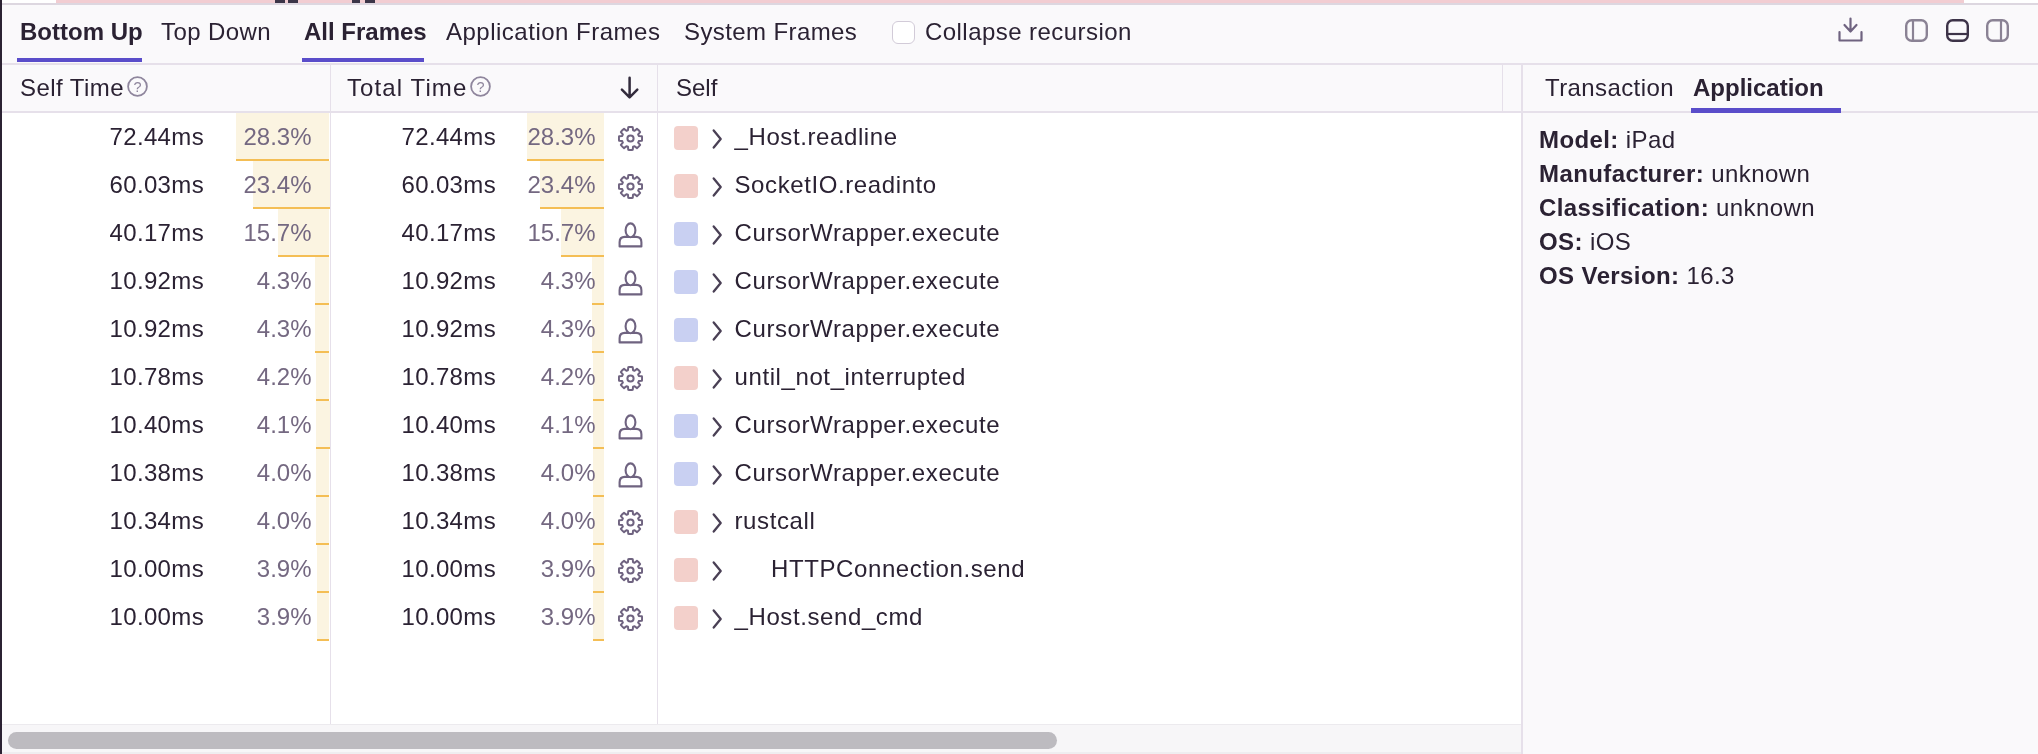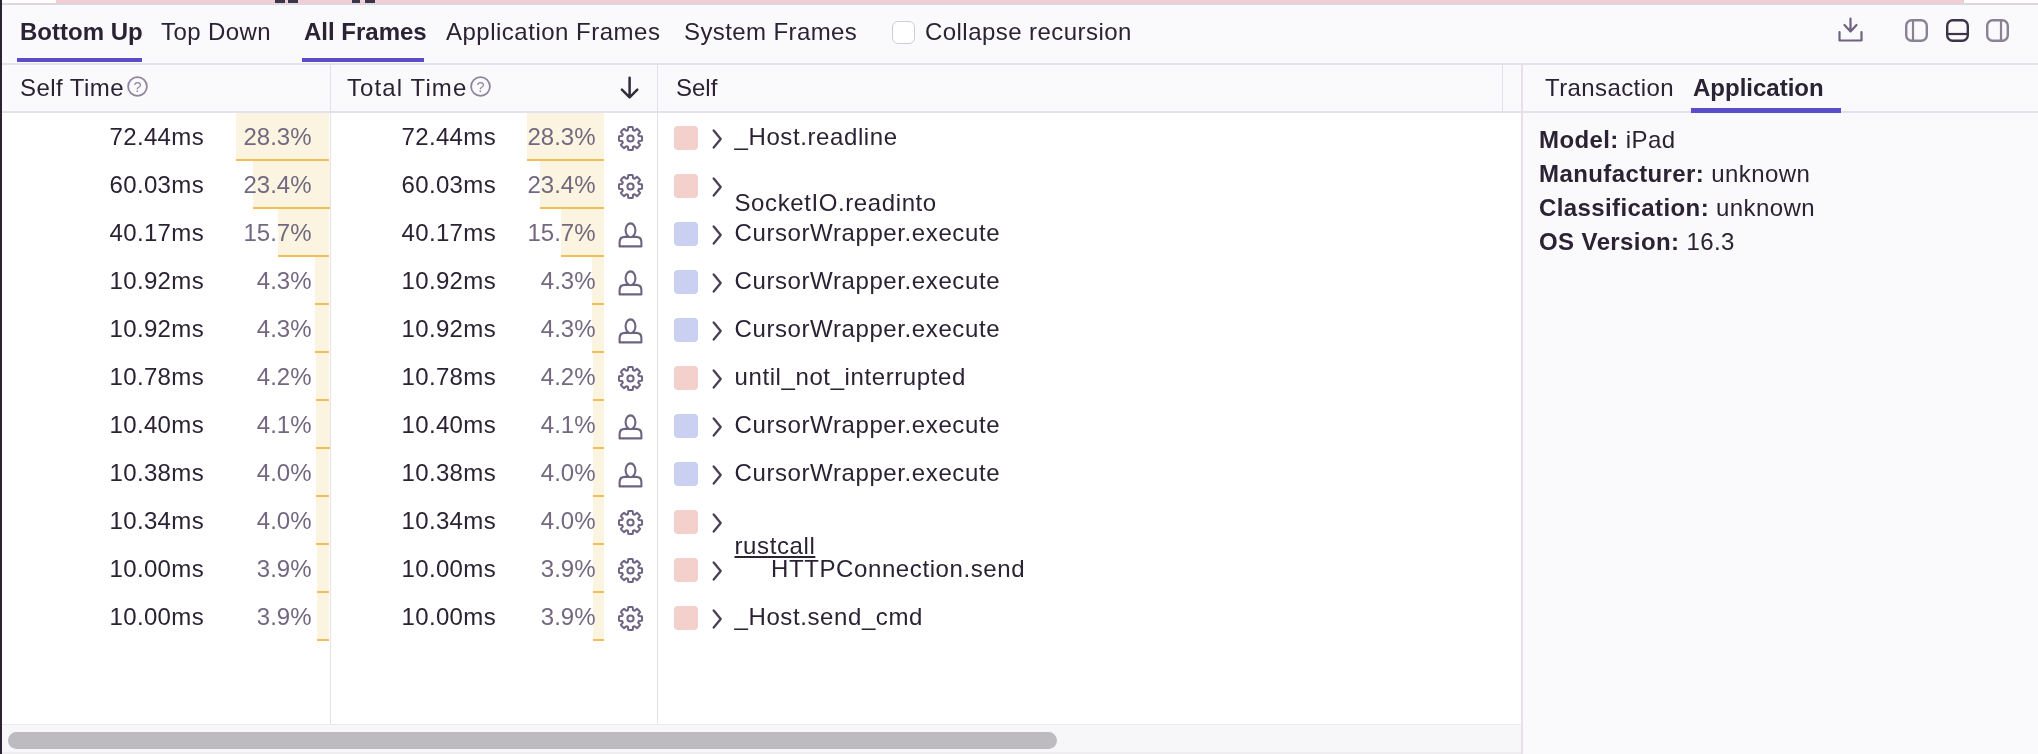--- a/index.html
+++ b/index.html
@@ -89,21 +89,21 @@
 <div class="t r" style="left:346px;top:173px;width:150px;letter-spacing:0.35px;">60.03ms</div>
 <div class="t r gray" style="left:475.5px;top:173px;width:120px;">23.4%</div>
 <svg class="abs" style="left:617.5px;top:173.5px" width="25" height="25" viewBox="-12.5 -12.5 25 25">
     <path d="M-2.54 -8.32 L-2.21 -11.39 A11.60 11.60 0 0 1 2.21 -11.39 L2.54 -8.32 A8.70 8.70 0 0 1 4.08 -7.68 L6.49 -9.62 A11.60 11.60 0 0 1 9.62 -6.49 L7.68 -4.08 A8.70 8.70 0 0 1 8.32 -2.54 L11.39 -2.21 A11.60 11.60 0 0 1 11.39 2.21 L8.32 2.54 A8.70 8.70 0 0 1 7.68 4.08 L9.62 6.49 A11.60 11.60 0 0 1 6.49 9.62 L4.08 7.68 A8.70 8.70 0 0 1 2.54 8.32 L2.21 11.39 A11.60 11.60 0 0 1 -2.21 11.39 L-2.54 8.32 A8.70 8.70 0 0 1 -4.08 7.68 L-6.49 9.62 A11.60 11.60 0 0 1 -9.62 6.49 L-7.68 4.08 A8.70 8.70 0 0 1 -8.32 2.54 L-11.39 2.21 A11.60 11.60 0 0 1 -11.39 -2.21 L-8.32 -2.54 A8.70 8.70 0 0 1 -7.68 -4.08 L-9.62 -6.49 A11.60 11.60 0 0 1 -6.49 -9.62 L-4.08 -7.68 A8.70 8.70 0 0 1 -2.54 -8.32 Z" fill="none" stroke="#6F6380" stroke-width="2.0" stroke-linejoin="round"></path>
     <circle r="3.1" fill="none" stroke="#6F6380" stroke-width="2.0"></circle>
   </svg>
 <div class="abs" style="left:673.5px;top:174px;width:24px;height:24px;border-radius:4px;background:#F3D0CB;"></div>
 <svg class="abs" style="left:708.5px;top:175.5px" width="16" height="22" viewBox="0 0 16 22">
     <path d="M4.7 2.5 L11.7 11 L4.7 19.5" fill="none" stroke="#4A4055" stroke-width="2.3" stroke-linecap="round" stroke-linejoin="round"></path>
   </svg>
-<div class="t" style="left:734.5px;top:191px;letter-spacing:0.6px;">SocketIO.readinto</div>
+<div class="t" style="left:734.5px;top:173px;letter-spacing:0.6px;">SocketIO.readinto</div>
 <div class="abs" style="left:277.8px;top:209px;width:51.7px;height:48px;background:#FBF4E1;border-bottom:2px solid #F4BE55;"></div>
 <div class="abs" style="left:561.1px;top:209px;width:42.9px;height:48px;background:#FBF4E1;border-bottom:2px solid #F4BE55;"></div>
 <div class="t r" style="left:54px;top:221px;width:150px;letter-spacing:0.35px;">40.17ms</div>
 <div class="t r gray" style="left:191.5px;top:221px;width:120px;">15.7%</div>
 <div class="t r" style="left:346px;top:221px;width:150px;letter-spacing:0.35px;">40.17ms</div>
 <div class="t r gray" style="left:475.5px;top:221px;width:120px;">15.7%</div>
 <svg class="abs" style="left:617.5px;top:221.2px" width="25" height="27" viewBox="0 0 25 27">
     <path d="M1.6 25.4 V21.2 Q1.6 15.9 6.9 15.9 H18.1 Q23.4 15.9 23.4 21.2 V25.4 Z" fill="none" stroke="#6F6380" stroke-width="2.1" stroke-linejoin="round"></path>
     <ellipse cx="12.5" cy="9.3" rx="4.9" ry="6.9" fill="#FFF" stroke="#6F6380" stroke-width="2.1"></ellipse>
   </svg>
@@ -194,21 +194,21 @@
 <div class="t r" style="left:346px;top:509px;width:150px;letter-spacing:0.35px;">10.34ms</div>
 <div class="t r gray" style="left:475.5px;top:509px;width:120px;">4.0%</div>
 <svg class="abs" style="left:617.5px;top:509.5px" width="25" height="25" viewBox="-12.5 -12.5 25 25">
     <path d="M-2.54 -8.32 L-2.21 -11.39 A11.60 11.60 0 0 1 2.21 -11.39 L2.54 -8.32 A8.70 8.70 0 0 1 4.08 -7.68 L6.49 -9.62 A11.60 11.60 0 0 1 9.62 -6.49 L7.68 -4.08 A8.70 8.70 0 0 1 8.32 -2.54 L11.39 -2.21 A11.60 11.60 0 0 1 11.39 2.21 L8.32 2.54 A8.70 8.70 0 0 1 7.68 4.08 L9.62 6.49 A11.60 11.60 0 0 1 6.49 9.62 L4.08 7.68 A8.70 8.70 0 0 1 2.54 8.32 L2.21 11.39 A11.60 11.60 0 0 1 -2.21 11.39 L-2.54 8.32 A8.70 8.70 0 0 1 -4.08 7.68 L-6.49 9.62 A11.60 11.60 0 0 1 -9.62 6.49 L-7.68 4.08 A8.70 8.70 0 0 1 -8.32 2.54 L-11.39 2.21 A11.60 11.60 0 0 1 -11.39 -2.21 L-8.32 -2.54 A8.70 8.70 0 0 1 -7.68 -4.08 L-9.62 -6.49 A11.60 11.60 0 0 1 -6.49 -9.62 L-4.08 -7.68 A8.70 8.70 0 0 1 -2.54 -8.32 Z" fill="none" stroke="#6F6380" stroke-width="2.0" stroke-linejoin="round"></path>
     <circle r="3.1" fill="none" stroke="#6F6380" stroke-width="2.0"></circle>
   </svg>
 <div class="abs" style="left:673.5px;top:510px;width:24px;height:24px;border-radius:4px;background:#F3D0CB;"></div>
 <svg class="abs" style="left:708.5px;top:511.5px" width="16" height="22" viewBox="0 0 16 22">
     <path d="M4.7 2.5 L11.7 11 L4.7 19.5" fill="none" stroke="#4A4055" stroke-width="2.3" stroke-linecap="round" stroke-linejoin="round"></path>
   </svg>
-<div class="t" style="left:734.5px;top:534px;letter-spacing:0.6px;text-decoration:underline;">rustcall</div>
+<div class="t" style="left:734.5px;top:509px;letter-spacing:0.6px;">rustcall</div>
 <div class="abs" style="left:316.7px;top:545px;width:12.8px;height:48px;background:#FBF4E1;border-bottom:2px solid #F4BE55;"></div>
 <div class="abs" style="left:593.4px;top:545px;width:10.6px;height:48px;background:#FBF4E1;border-bottom:2px solid #F4BE55;"></div>
 <div class="t r" style="left:54px;top:557px;width:150px;letter-spacing:0.35px;">10.00ms</div>
 <div class="t r gray" style="left:191.5px;top:557px;width:120px;">3.9%</div>
 <div class="t r" style="left:346px;top:557px;width:150px;letter-spacing:0.35px;">10.00ms</div>
 <div class="t r gray" style="left:475.5px;top:557px;width:120px;">3.9%</div>
 <svg class="abs" style="left:617.5px;top:557.5px" width="25" height="25" viewBox="-12.5 -12.5 25 25">
     <path d="M-2.54 -8.32 L-2.21 -11.39 A11.60 11.60 0 0 1 2.21 -11.39 L2.54 -8.32 A8.70 8.70 0 0 1 4.08 -7.68 L6.49 -9.62 A11.60 11.60 0 0 1 9.62 -6.49 L7.68 -4.08 A8.70 8.70 0 0 1 8.32 -2.54 L11.39 -2.21 A11.60 11.60 0 0 1 11.39 2.21 L8.32 2.54 A8.70 8.70 0 0 1 7.68 4.08 L9.62 6.49 A11.60 11.60 0 0 1 6.49 9.62 L4.08 7.68 A8.70 8.70 0 0 1 2.54 8.32 L2.21 11.39 A11.60 11.60 0 0 1 -2.21 11.39 L-2.54 8.32 A8.70 8.70 0 0 1 -4.08 7.68 L-6.49 9.62 A11.60 11.60 0 0 1 -9.62 6.49 L-7.68 4.08 A8.70 8.70 0 0 1 -8.32 2.54 L-11.39 2.21 A11.60 11.60 0 0 1 -11.39 -2.21 L-8.32 -2.54 A8.70 8.70 0 0 1 -7.68 -4.08 L-9.62 -6.49 A11.60 11.60 0 0 1 -6.49 -9.62 L-4.08 -7.68 A8.70 8.70 0 0 1 -2.54 -8.32 Z" fill="none" stroke="#6F6380" stroke-width="2.0" stroke-linejoin="round"></path>
     <circle r="3.1" fill="none" stroke="#6F6380" stroke-width="2.0"></circle>
   </svg>
@@ -236,13 +236,14 @@
 <div class="abs" style="left:7.5px;top:731.5px;width:1049px;height:17px;border-radius:8.5px;background:#BDBBC0;"></div>
 <div class="abs" style="left:2px;top:752px;width:1519px;height:2px;background:#EFEDF0;"></div>
 <div class="abs" style="left:1521px;top:64.5px;width:1.5px;height:689.5px;background:#E6E0EA;"></div>
 <div class="t" style="left:1545px;top:75.7px;letter-spacing:0.4px;">Transaction</div>
 <div class="t b" style="left:1693px;top:75.7px;">Application</div>
 <div class="abs" style="left:1690.5px;top:107.5px;width:150.5px;height:5px;background:#5A4DCA;"></div>
 <div class="abs" style="left:1539px;top:123px;font-size:24px;line-height:34px;letter-spacing:0.4px;">
     <div><span class="b">Model:</span> iPad</div>
     <div><span class="b">Manufacturer:</span> unknown</div>
     <div><span class="b">Classification:</span> unknown</div>
+    <div><span class="b">OS:</span> iOS</div>
     <div><span class="b">OS Version:</span> 16.3</div>
   </div>
 </body></html>

